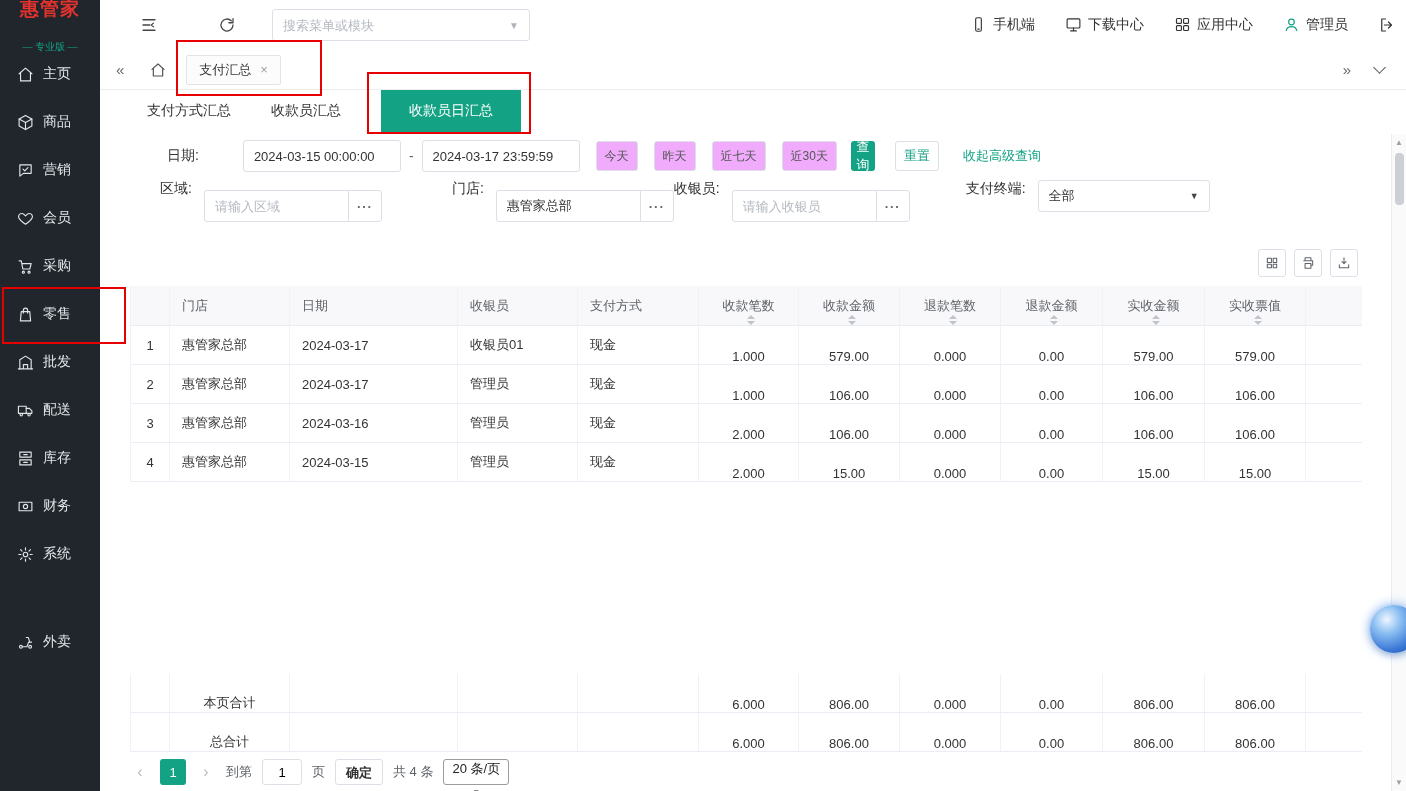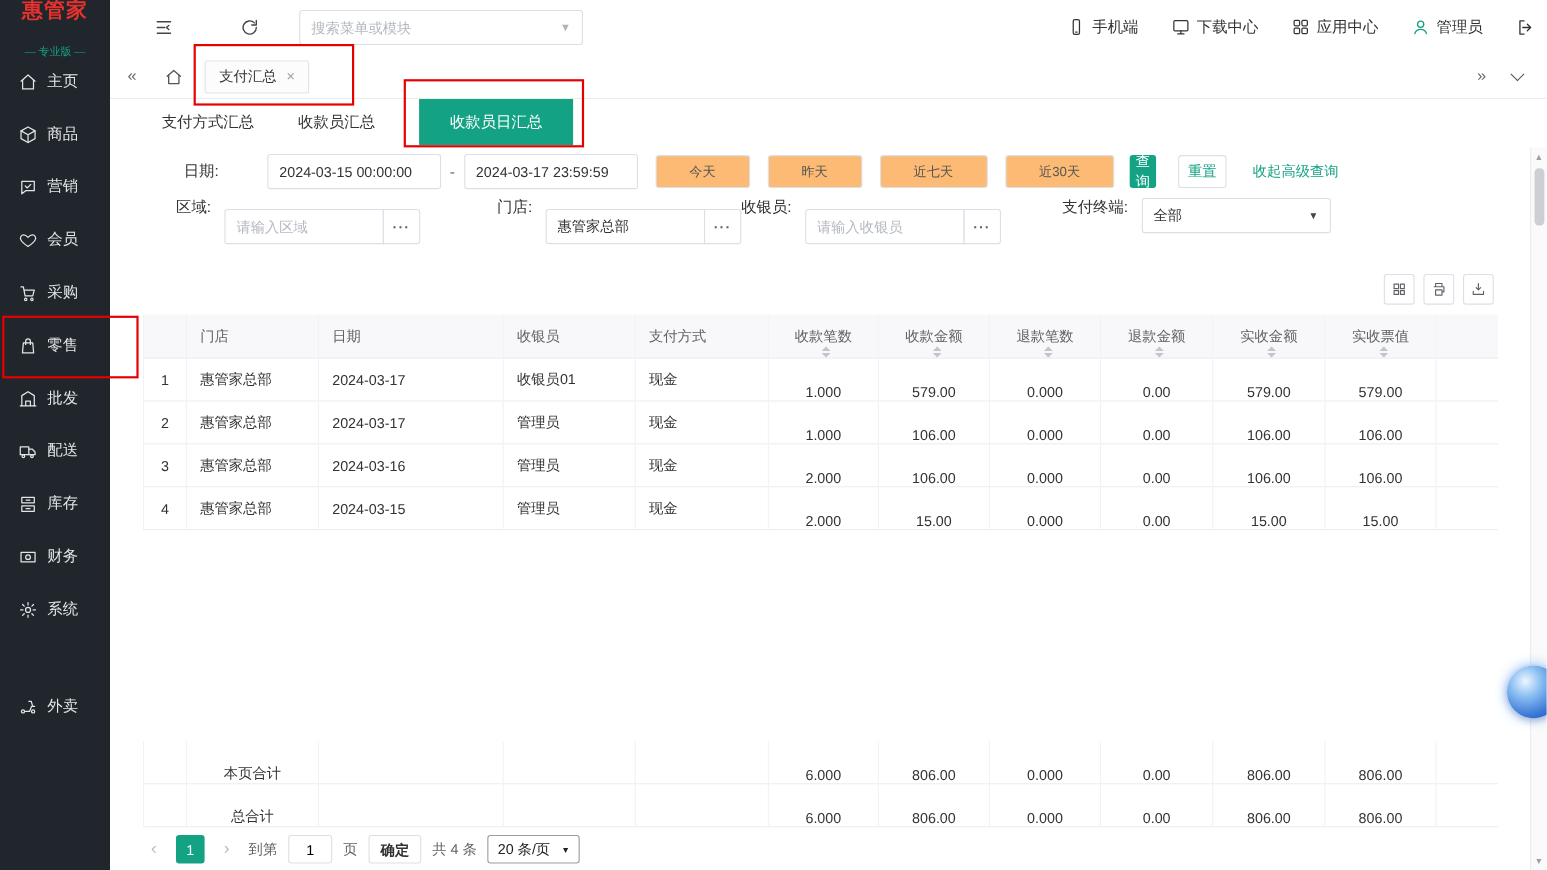--- a/index.html
+++ b/index.html
@@ -53,21 +53,21 @@
   .subtab.active { background:#13a283; color:#fff; padding:0 28px; }
 
   
   .frow1 { height:48px; display:flex; align-items:center; padding-left:67px; }
   .frow2 { height:52px; display:flex; padding-left:60px; }
   .flabel { font-size:14px; color:#333; }
   .inp { height:32px; border:1px solid #dcdfe6; border-radius:3px; font-size:13px; color:#333; padding:0 10px; outline:none; font-family:inherit; background:#fff; }
   .inp::placeholder { color:#b4b9c0; }
   .date-inp { width:158px; margin-left:44px; }
   .date-sep { margin:0 8px; color:#666; }
-  .qbtn { height:30px; padding:0 30px; margin-left:16px; border:1px solid #dcdfe6; border-radius:3px; background:#fdba74; font-size:12px; color:#555; display:inline-flex; align-items:center; font-family:inherit; }
+  .qbtn { height:30px; padding:0 8px; margin-left:16px; border:1px solid #dcdfe6; border-radius:3px; background:#f0abfc; font-size:12px; color:#555; display:inline-flex; align-items:center; font-family:inherit; }
   .btn-query { height:30px; width:24px; margin-left:14px; border:none; border-radius:3px; background:#13a283; color:#fff; font-size:13px; display:inline-flex; align-items:center; justify-content:center; font-family:inherit; }
   .btn-reset { height:30px; width:44px; margin-left:20px; border:1px solid #dcdfe6; border-radius:3px; background:#fff; color:#13a283; font-size:13px; display:inline-flex; align-items:center; justify-content:center; font-family:inherit; }
   .link-adv { margin-left:24px; color:#13a283; font-size:13px; }
   .inp-group { display:flex; align-items:center; }
   .inp-sm { width:145px; border-radius:3px 0 0 3px; }
   .dots-btn { width:34px; height:32px; margin-left:-1px; border:1px solid #dcdfe6; border-radius:0 3px 3px 0; background:#fff; color:#666; font-size:13px; font-weight:bold; display:flex; align-items:center; justify-content:center; letter-spacing:1px; }
   .sel { width:172px; height:32px; border:1px solid #dcdfe6; border-radius:3px; display:flex; align-items:center; padding:0 10px; font-size:13px; color:#333; }
   .sel .scaret { margin-left:auto; font-size:9px; color:#444; }
   .ml12 { margin-left:12px; }
 
@@ -91,21 +91,21 @@
   .sort .s-dn { border-top:4px solid #c0c4cc; }
   .tspacer { height:192px; }
   .total > div { height:39px; }
 
   
   .pager { display:flex; align-items:center; margin:7px 0 0 30px; gap:10px; font-size:13px; color:#5f6368; }
   .pg-arrow { color:#b9bec6; font-size:16px; width:20px; text-align:center; }
   .pg-num { width:26px; height:26px; background:#13a283; color:#fff; border-radius:3px; display:flex; align-items:center; justify-content:center; font-size:13px; }
   .pg-goto-inp { width:40px; height:26px; border:1px solid #dcdfe6; border-radius:3px; text-align:center; font-size:13px; outline:none; font-family:inherit; }
   .pg-ok { height:26px; padding:4px 10px; border:1px solid #dcdfe6; border-radius:3px; background:#fff; font-size:13px; color:#333; font-weight:bold; font-family:inherit; }
-  .pg-size { height:26px; border:1px solid #9c9c9c; border-radius:3px; display:flex; align-items:center; gap:10px; padding:0 8px; font-size:13px; color:#222; }
+  .pg-size { height:26px; border:1px solid #9c9c9c; border-radius:3px; display:flex; align-items:center; gap:10px; padding:0 8px; font-size:13px; color:#222;flex-direction:column; }
   .pg-size .scaret { font-size:8px; }
 
   
   .vscroll { position:absolute; right:0; top:134px; bottom:0; width:15px; background:#fafafa; border-left:1px solid #ececec; display:flex; flex-direction:column; align-items:center; z-index:20; }
   .vs-arrow { color:#9aa0a6; font-size:8px; padding:4px 0 2px; }
   .vs-thumb { width:9px; height:52px; background:#cccfd3; border-radius:4px; margin-top:4px; }
   .vs-space { flex:1; }
   .vs-bottom { padding:2px 0 4px; }
 
   

